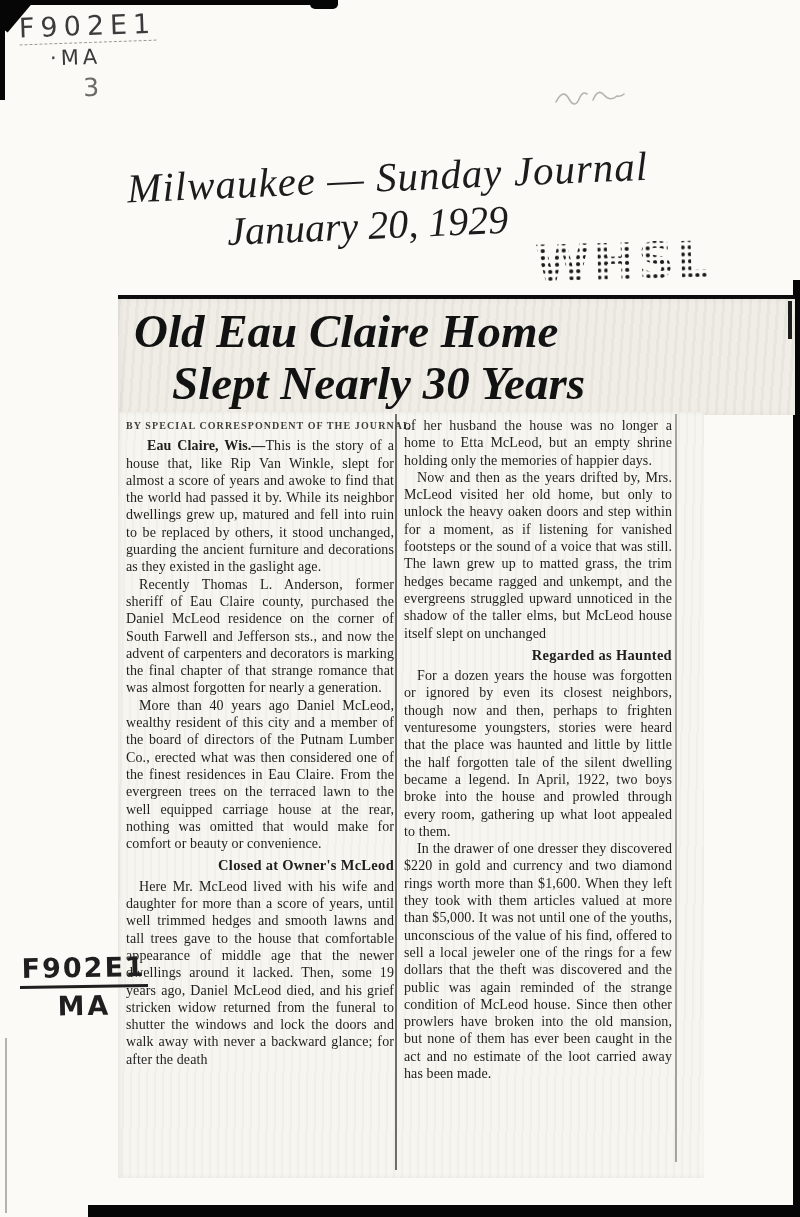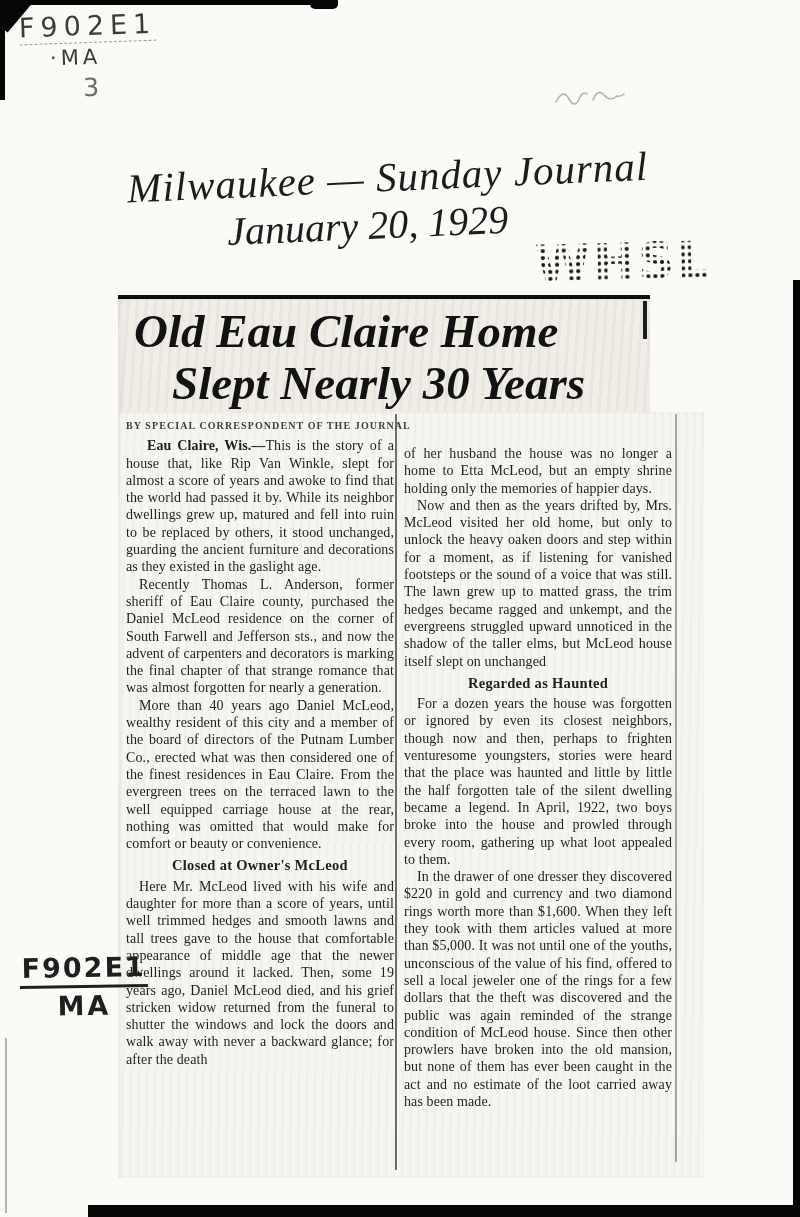--- a/index.html
+++ b/index.html
@@ -38,21 +38,21 @@
     color:#1c1c1c; transform:rotate(-2.5deg);
   }
   #source-title .l1 { font-size:41px; letter-spacing:1px; white-space:nowrap; }
   #source-title .l2 { font-size:40px; margin:0 0 0 98px; white-space:nowrap; }
 
   
   #stamp { position:absolute; left:533px; top:232px; transform:rotate(-1.5deg); }
 
   
   #headline-block {
-    position:absolute; left:118px; top:295px; width:532px; height:116px;
+    position:absolute; left:118px; top:295px; width:677px; height:116px;
     background:#efede6;
     background-image:repeating-linear-gradient(94deg, rgba(90,88,80,0.05) 0 3px, rgba(0,0,0,0) 3px 9px);
     border-top:4px solid #0d0d0d;
     box-shadow:inset 3px 0 6px rgba(0,0,0,0.05);
   }
   #headline-block .smudge { position:absolute; right:3px; top:2px; width:4px; height:38px; background:#1c1c1c; }
   .headline-line { font-style:italic; font-weight:700; color:#121212; line-height:52px; white-space:nowrap; }
   #headline-l1 { font-size:47px; padding:6px 0 0 16px; }
   #headline-l2 { font-size:47px; padding-left:54px; }
 
@@ -61,22 +61,22 @@
     position:absolute; left:118px; top:412px; width:586px; height:766px;
     background:#f7f5ef;
     background-image:repeating-linear-gradient(91deg, rgba(80,78,70,0.035) 0 2px, rgba(0,0,0,0) 2px 8px);
     box-shadow:inset 2px 0 5px rgba(0,0,0,0.06);
   }
   .col { position:absolute; top:5px; width:268px; font-size:14px; line-height:17.3px;
          text-align:justify; color:#1e1e1e; letter-spacing:0.1px; }
   #col1 { left:8px; }
   #col2 { left:286px; }
   .col p { margin:0; text-indent:13px; }
-  .col p.noindent { text-indent:0;margin-top:28px; }
-  .subhead { text-align:center; font-weight:700; font-size:14.5px; letter-spacing:0.3px; margin:5px 0 3px; text-indent:0; }
+  .col p.noindent { text-indent:0; }
+  .subhead { text-align:right; font-weight:700; font-size:14.5px; letter-spacing:0.3px; margin:5px 0 3px; text-indent:0; }
   #byline { font-size:10px; font-weight:700; letter-spacing:1.1px; color:#3d3d3a; white-space:nowrap; margin-bottom:3px; }
   .dateline { font-weight:700;margin-left:8px; }
   #col-divider  { position:absolute; left:277px; top:2px; width:2px; height:756px; background:#4c4c4a; opacity:0.8; }
   #right-rule   { position:absolute; left:557px; top:2px; width:2px; height:748px; background:#6e6e6a; opacity:0.6; }
 
   
   #margin-code {
     position:absolute; left:20px; top:952px; color:#1f1f1f;
     font-family:"DejaVu Sans", sans-serif; font-weight:700; transform:rotate(-1deg);
     text-align:center;

